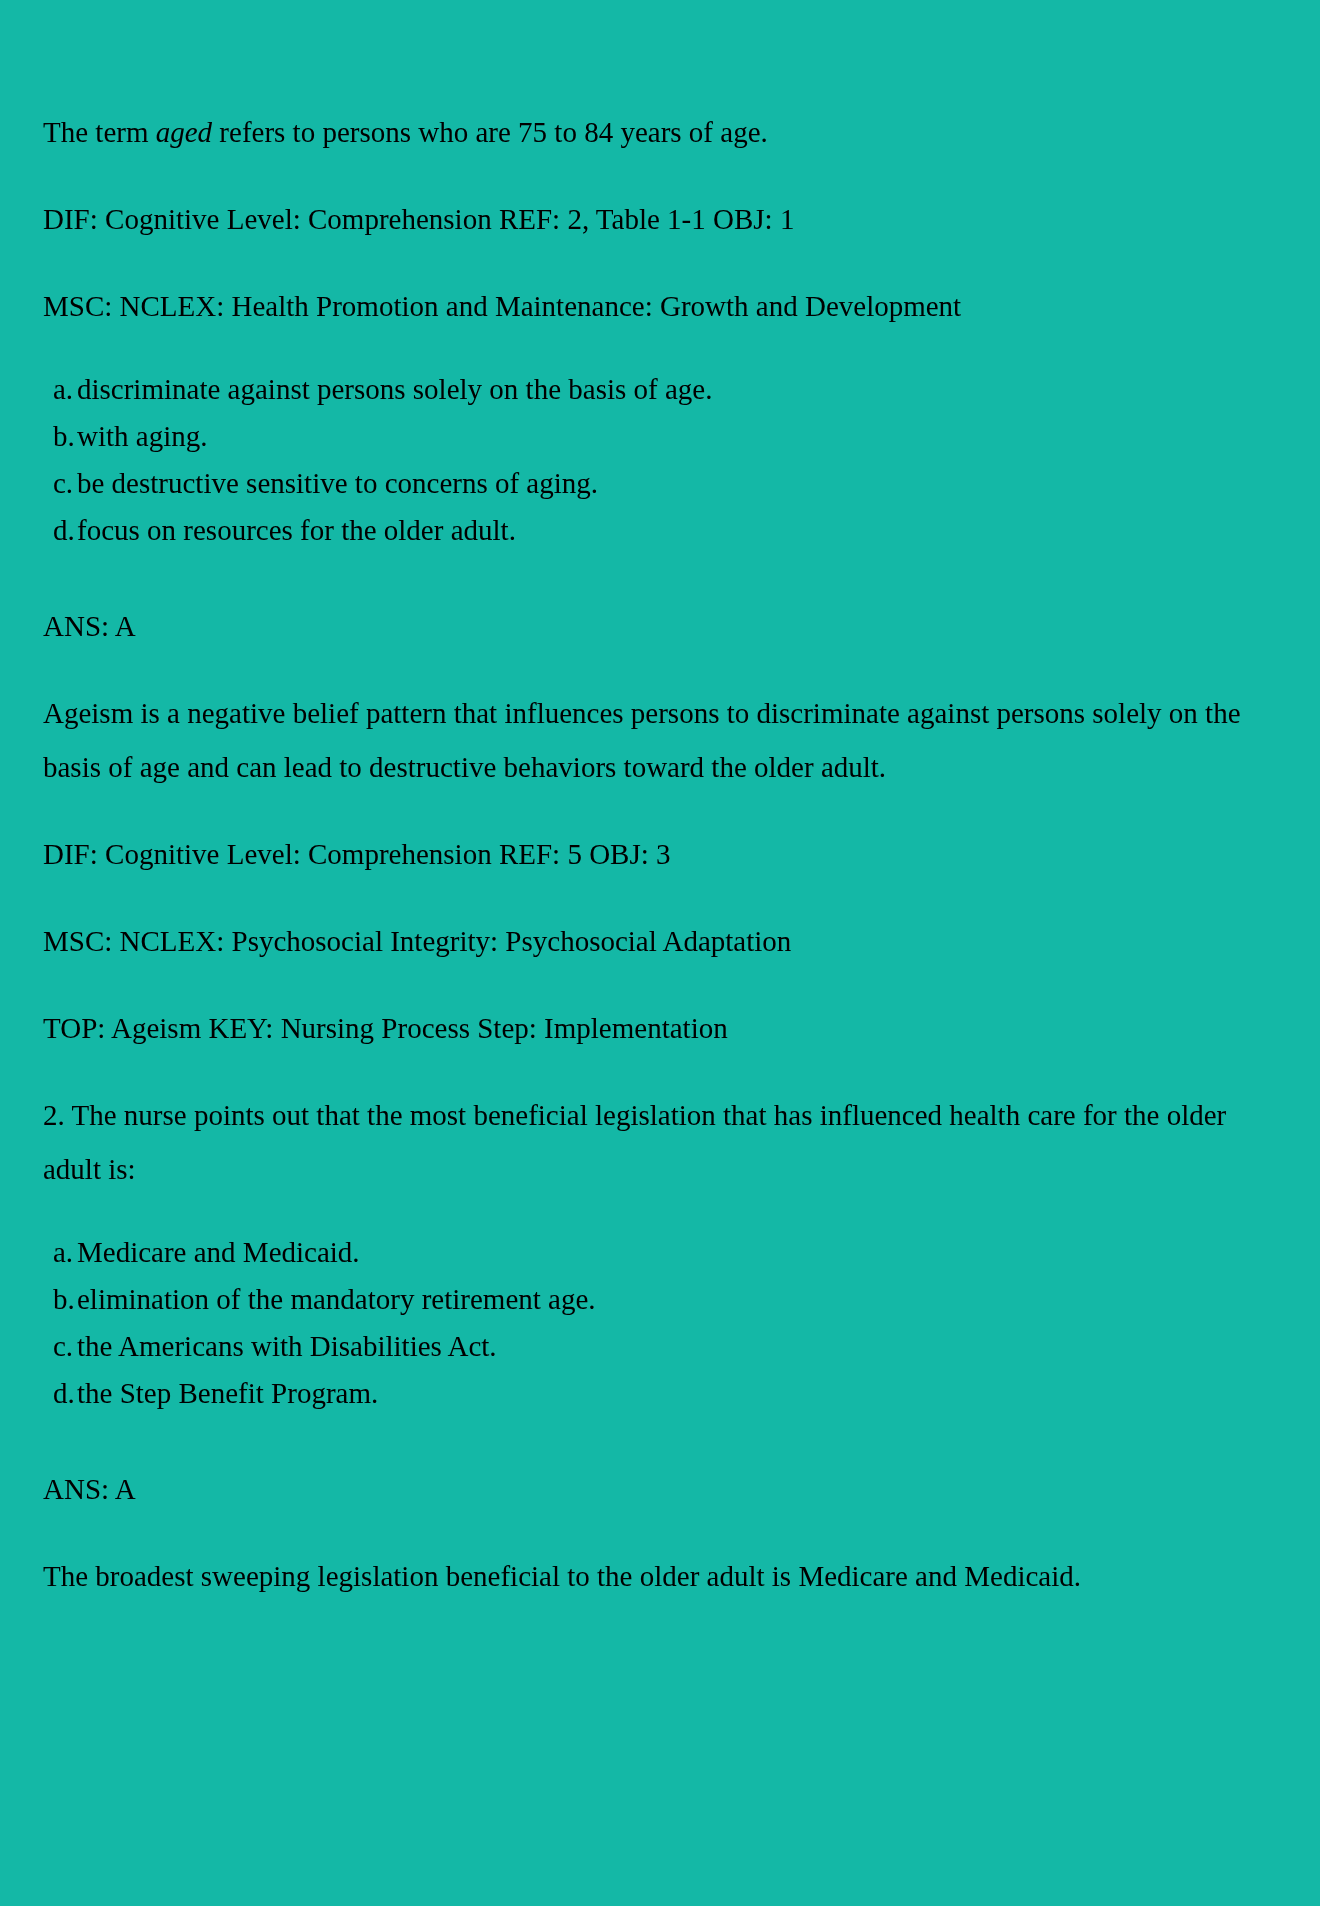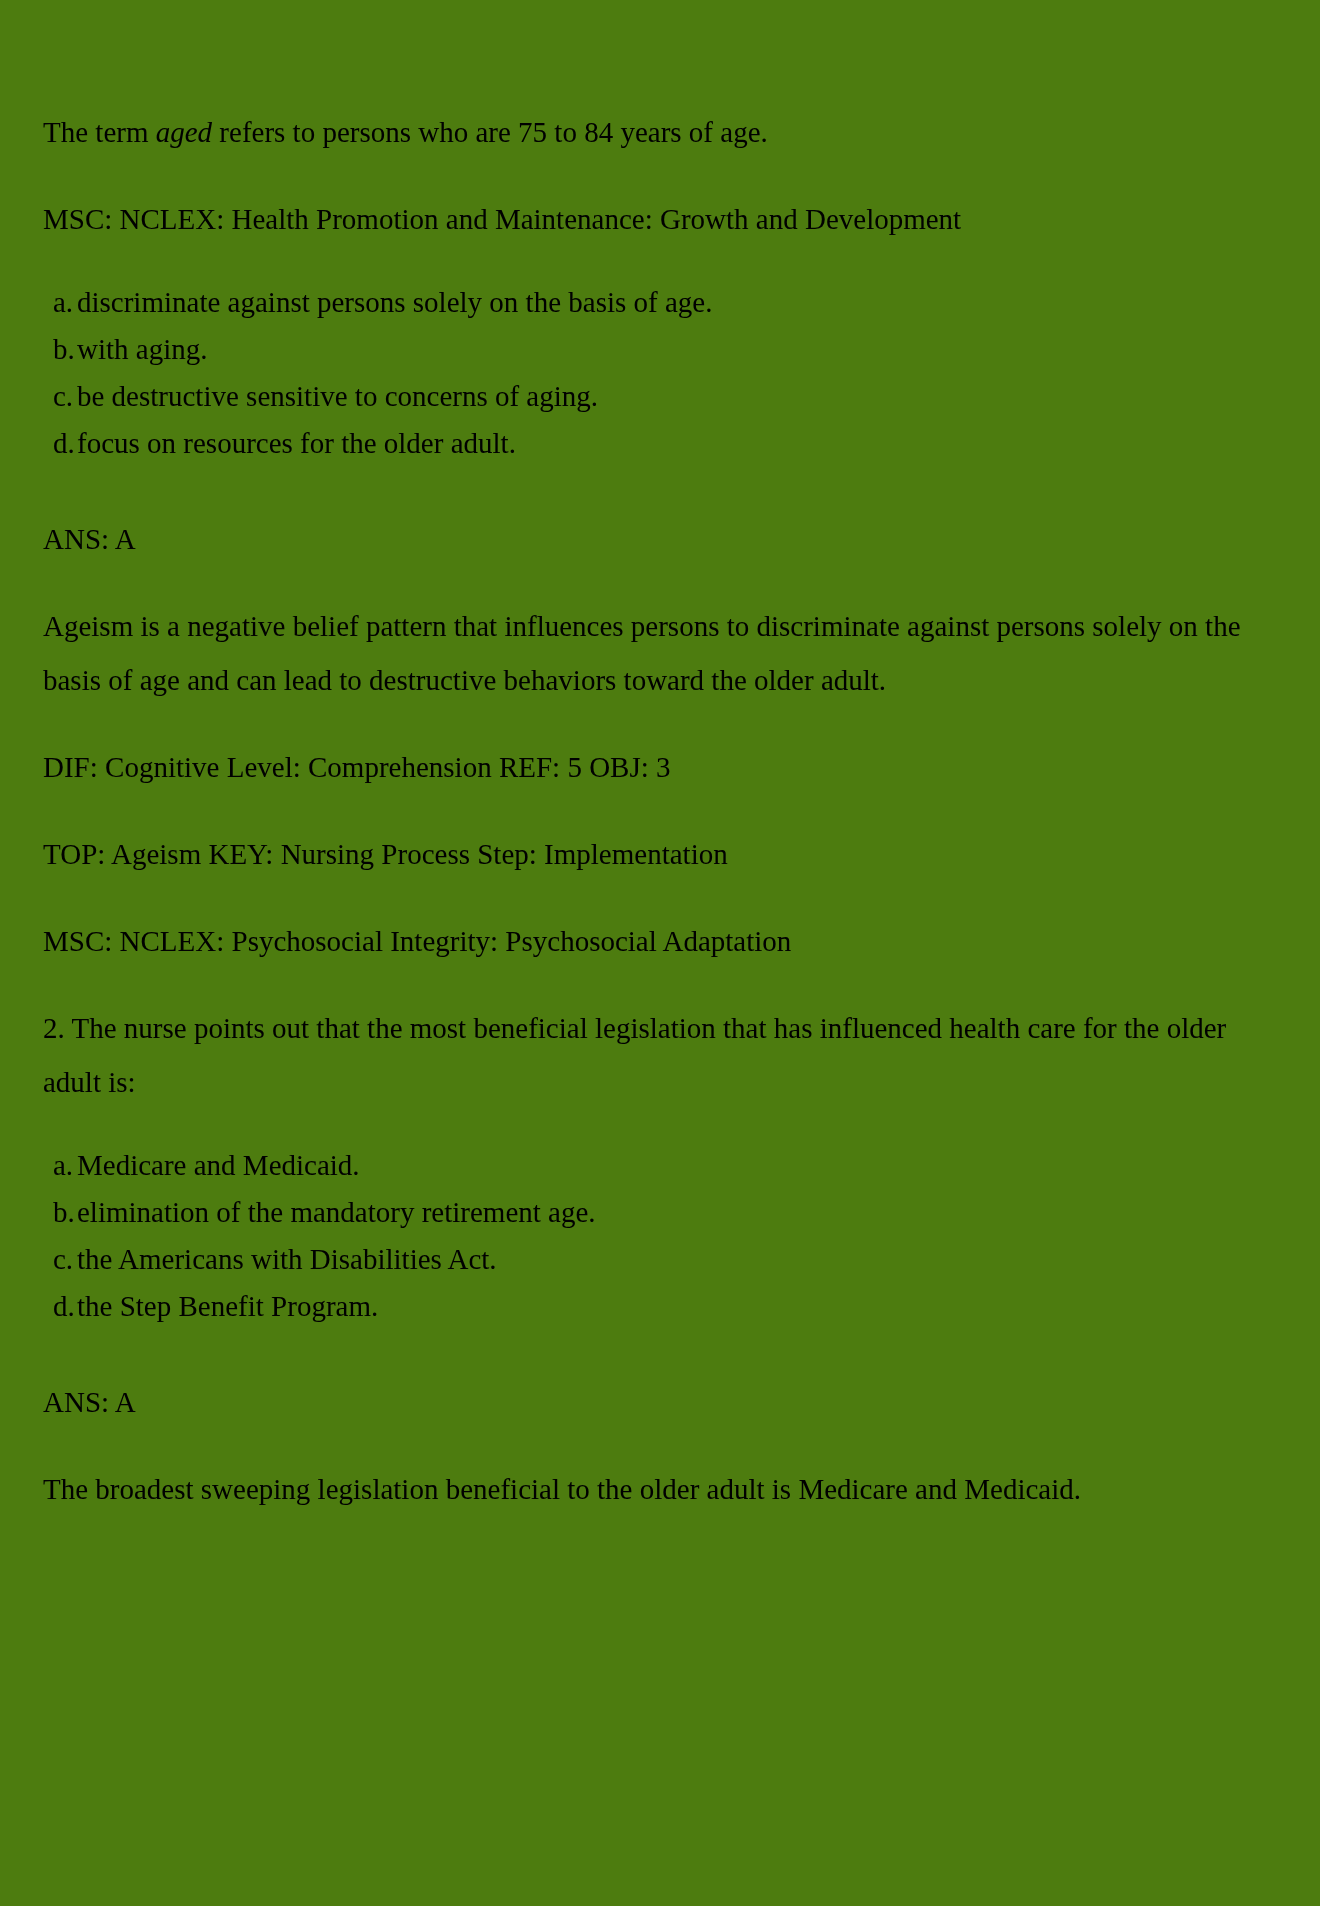--- a/index.html
+++ b/index.html
@@ -12,21 +12,21 @@
     height: 1906px;
     font-family: "Liberation Serif", "DejaVu Serif", serif;
     color: #000000;
     overflow: hidden;
   }
   .page {
     box-sizing: border-box;
     width: 1320px;
     height: 1906px;
     padding: 105px 36px 0 43px;
-    background: #4d7c0f;
+    background: #14b8a6;
   }
   .para {
     font-size: 29px;
     line-height: 54px;
     margin: 0 0 33px 0;
     white-space: normal;
   }
   .para i {
     font-style: italic;
   }
@@ -46,20 +46,21 @@
     flex: 1 1 auto;
   }
 </style>
 </head>
 <body>
 
 <div class="page">
 
   <p class="para"><span>The term </span><i>aged</i><span> refers to persons who are 75 to 84 years of age.</span></p>
 
+  <p class="para">DIF: Cognitive Level: Comprehension REF: 2, Table 1-1 OBJ: 1</p>
 
 
   <p class="para">MSC: NCLEX: Health Promotion and Maintenance: Growth and Development</p>
 
 
   <div class="options">
     <div class="option">
       <span class="opt-label">a.</span>
       <span class="opt-text">discriminate against persons solely on the basis of age.</span>
     </div>
@@ -76,23 +77,23 @@
       <span class="opt-text">focus on resources for the older adult.</span>
     </div>
   </div>
 
   <p class="para">ANS: A</p>
 
   <p class="para">Ageism is a negative belief pattern that influences persons to discriminate against persons solely on the basis of age and can lead to destructive behaviors toward the older adult.</p>
 
   <p class="para">DIF: Cognitive Level: Comprehension REF: 5 OBJ: 3</p>
 
+  <p class="para">MSC: NCLEX: Psychosocial Integrity: Psychosocial Adaptation</p>
+
   <p class="para">TOP: Ageism KEY: Nursing Process Step: Implementation</p>
-
-  <p class="para">MSC: NCLEX: Psychosocial Integrity: Psychosocial Adaptation</p>
 
   <p class="para">2. The nurse points out that the most beneficial legislation that has influenced health care for the older adult is:</p>
 
   <div class="options">
     <div class="option">
       <span class="opt-label">a.</span>
       <span class="opt-text">Medicare and Medicaid.</span>
     </div>
     <div class="option">
       <span class="opt-label">b.</span>

